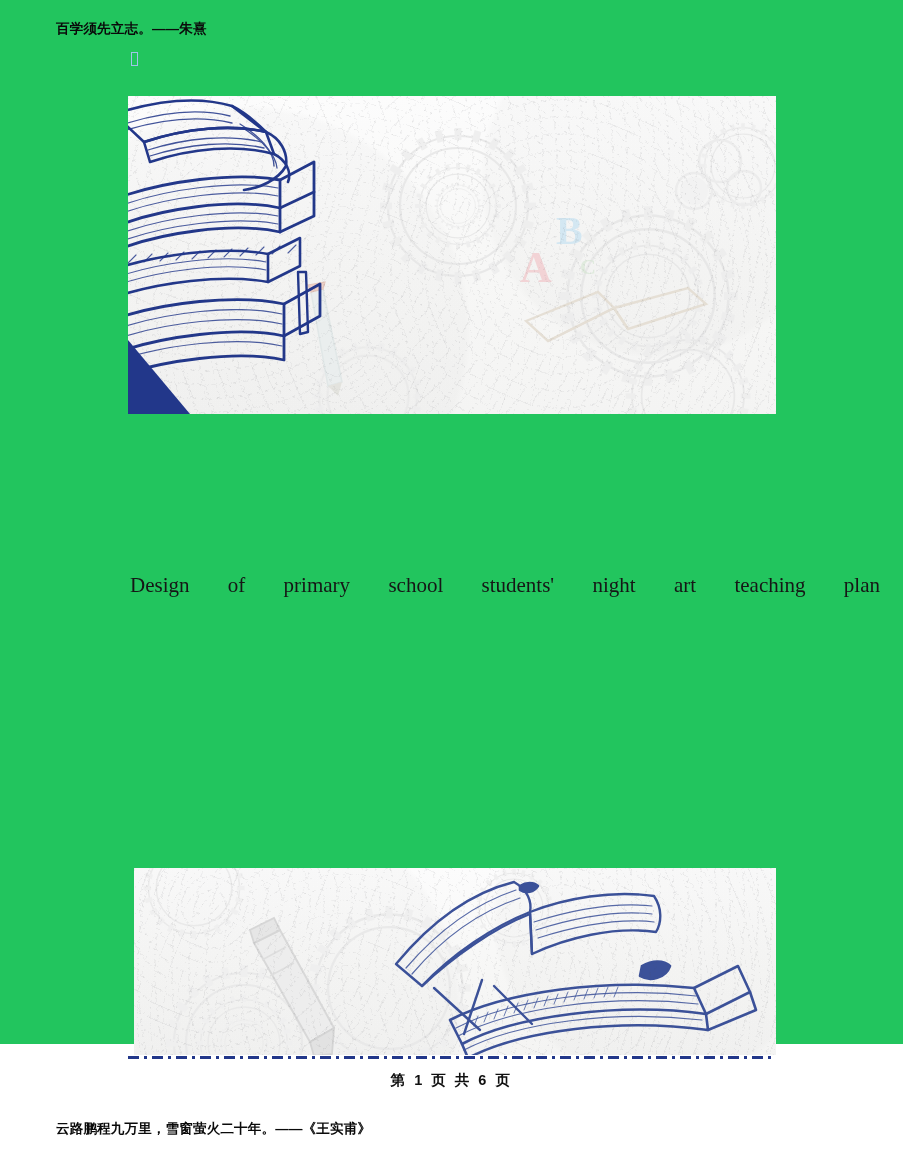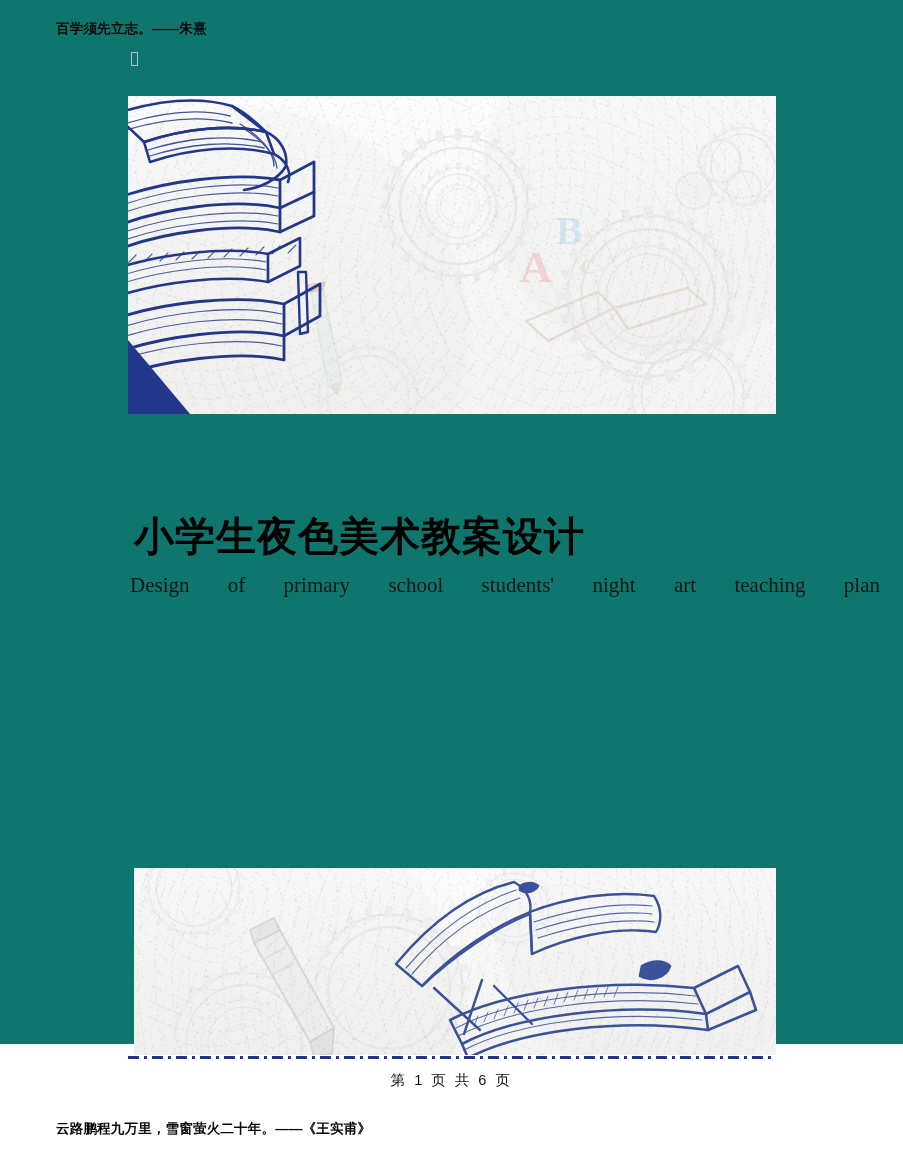--- a/index.html
+++ b/index.html
@@ -15,21 +15,21 @@
     overflow: hidden;
     font-family: "Liberation Sans", "DejaVu Sans", sans-serif;
     color: #000000;
   }
 
   .page {
     position: absolute;
     left: 0; top: 0;
     width: 903px;
     height: 1044px;
-    background: #0f766e;
+    background: #22c55e;
   }
 
   
   .header-quote {
     position: absolute;
     left: 56px;
     top: 20px;
     font-size: 13.5px;
     font-weight: 700;
     letter-spacing: 0.2px;
@@ -152,21 +152,21 @@
     background-size: 24px 3px;
     background-repeat: repeat-x;
   }
   .footer-page {
     position: absolute;
     left: 0;
     top: 1071px;
     width: 903px;
     text-align: center;
     font-size: 14.5px;
-    font-weight: 400;
+    font-weight: 700;
     letter-spacing: 2.5px;
     color: #101010;
   }
   .footer-quote {
     position: absolute;
     left: 56px;
     top: 1120px;
     font-size: 13.5px;
     font-weight: 700;
     letter-spacing: 0.2px;
@@ -330,21 +330,20 @@
         <g stroke-width="2.4">
           <path d="M170 176 L178 176 L180 236 L172 238 Z"></path>
         </g>
       </g>
     </svg>
 
     <div class="tex tex-fleck"></div>
     <div class="corner-wedge"></div>
   </div>
 
-  <h1 class="title-cn">小学生夜色美术教案设计</h1>
 
   <div class="title-en">Design of primary school students' night art teaching plan</div>
 
   <div class="artwork art-bottom">
     <div class="tex tex-base"></div>
 
     <svg class="art-svg" viewBox="0 0 642 187" preserveAspectRatio="none">
       <defs>
         <g id="gearB">
           <g fill="none" stroke="#e8e8e8" stroke-width="2.2">

